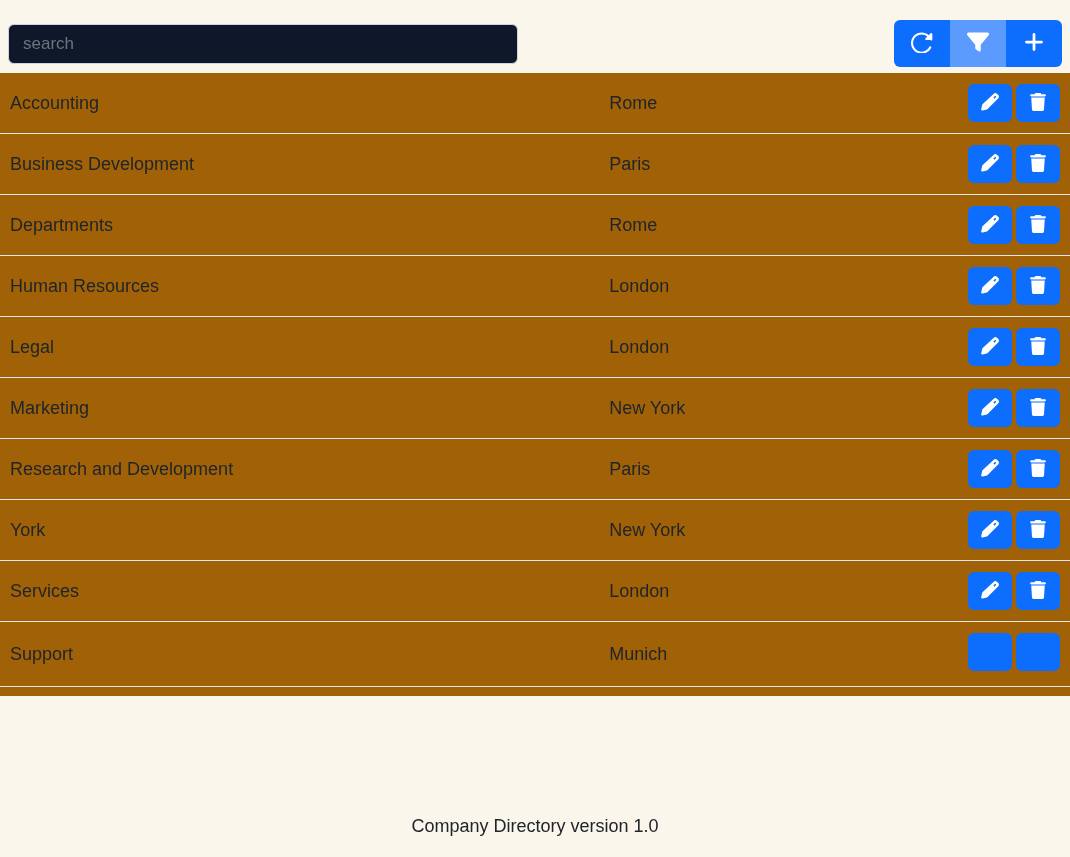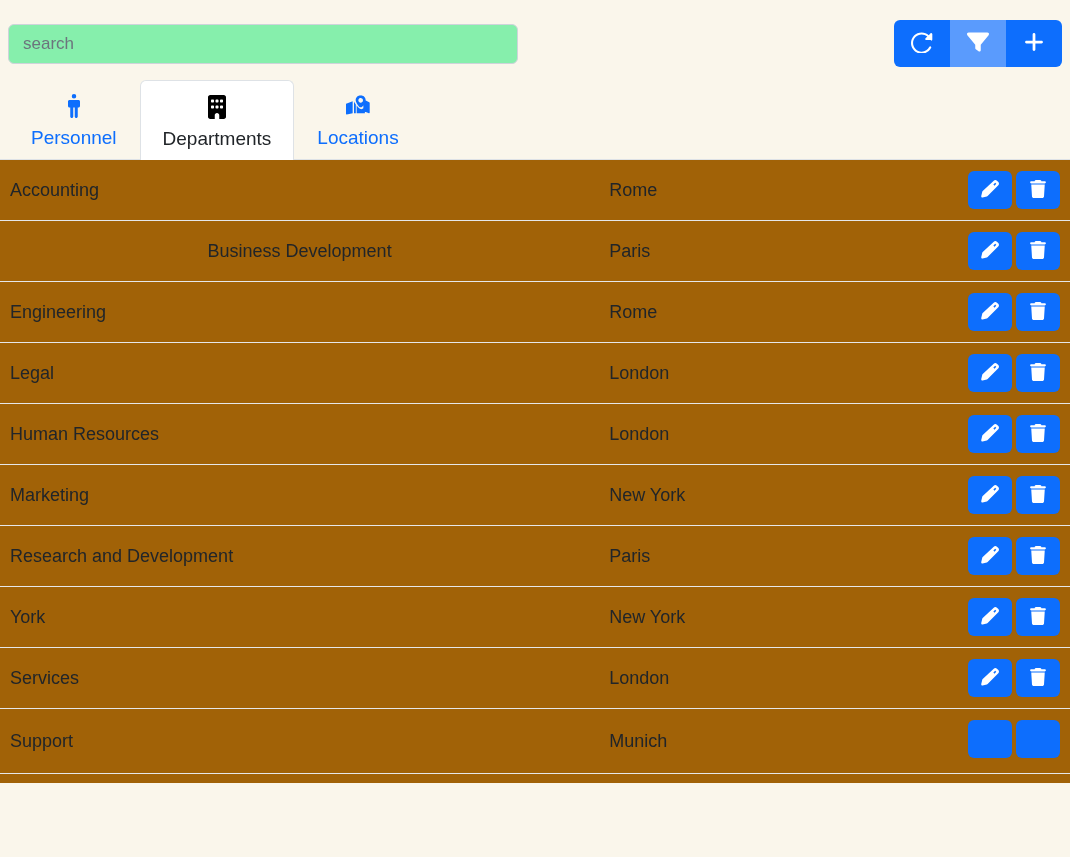--- a/index.html
+++ b/index.html
@@ -11,21 +11,21 @@
     height: 100%;
   }
   .wrapper { width: 1070px; height: 857px; position: relative; overflow: hidden; }
   .topbar {
     display: flex; justify-content: space-between; align-items: center;
     padding: 20px 8px 6px 8px;
   }
   .search-input {
     width: 510px; height: 40px;
     border: 1px solid #ced4da; border-radius: 6px;
-    background: #86efac;
+    background: #0f172a;
     padding: 0 14px;
     font-size: 17px;
     color: #6c757d;
   }
   .search-input::placeholder { color: #6c757d; opacity: 1; }
   .btn-group { display: flex; }
   .toolbar-btn {
     width: 56px; height: 47px;
     border: none; background: #0d6efd;
     display: flex; align-items: center; justify-content: center;
@@ -143,104 +143,78 @@
       <button class="toolbar-btn last">
         <span>
           <svg width="22" height="22">
               <use href="#sym-plus"></use>
             </svg>
         </span>
       </button>
     </div>
   </div>
 
-  <div class="tabs">
-    <div class="tab inactive">
-      <span>
-        <svg viewBox="0 0 320 512">
-            <use href="#sym-person"></use>
-          </svg>
-      </span>
-      <span>Personnel</span>
-    </div>
-    <div class="tab active">
-      <span>
-        <svg viewBox="0 0 384 512">
-            <use href="#sym-building"></use>
-          </svg>
-      </span>
-      <span>Departments</span>
-    </div>
-    <div class="tab inactive">
-      <span>
-        <svg viewBox="0 0 576 512">
-            <use href="#sym-map"></use>
-          </svg>
-      </span>
-      <span>Locations</span>
-    </div>
-  </div>
 
   <div class="list-container">
     <table class="list">
         <tbody id="rows">
           <tr class="row">
             <td style="width: 56%;">Accounting</td>
             <td>Rome</td>
             <td class="actioncell"><button class="act-btn">
                 <span><svg>
                     <use href="#sym-pencil"></use>
                   </svg></span>
               </button><button class="act-btn">
                 <span><svg>
                     <use href="#sym-trash"></use>
                   </svg></span>
               </button></td>
           </tr>
           <tr class="row">
-            <td style="width: 56%; text-align: center;">Business Development</td>
+            <td style="width: 56%;">Business Development</td>
             <td>Paris</td>
             <td class="actioncell"><button class="act-btn">
                 <span><svg>
                     <use href="#sym-pencil"></use>
                   </svg></span>
               </button><button class="act-btn">
                 <span><svg>
                     <use href="#sym-trash"></use>
                   </svg></span>
               </button></td>
           </tr>
           <tr class="row">
-            <td style="width: 56%;">Engineering</td>
+            <td style="width: 56%;">Departments</td>
             <td>Rome</td>
             <td class="actioncell"><button class="act-btn">
                 <span><svg>
                     <use href="#sym-pencil"></use>
                   </svg></span>
               </button><button class="act-btn">
                 <span><svg>
                     <use href="#sym-trash"></use>
                   </svg></span>
               </button></td>
           </tr>
           <tr class="row">
+            <td style="width: 56%;">Human Resources</td>
+            <td>London</td>
+            <td class="actioncell"><button class="act-btn">
+                <span><svg>
+                    <use href="#sym-pencil"></use>
+                  </svg></span>
+              </button><button class="act-btn">
+                <span><svg>
+                    <use href="#sym-trash"></use>
+                  </svg></span>
+              </button></td>
+          </tr>
+          <tr class="row">
             <td style="width: 56%;">Legal</td>
-            <td>London</td>
-            <td class="actioncell"><button class="act-btn">
-                <span><svg>
-                    <use href="#sym-pencil"></use>
-                  </svg></span>
-              </button><button class="act-btn">
-                <span><svg>
-                    <use href="#sym-trash"></use>
-                  </svg></span>
-              </button></td>
-          </tr>
-          <tr class="row">
-            <td style="width: 56%;">Human Resources</td>
             <td>London</td>
             <td class="actioncell"><button class="act-btn">
                 <span><svg>
                     <use href="#sym-pencil"></use>
                   </svg></span>
               </button><button class="act-btn">
                 <span><svg>
                     <use href="#sym-trash"></use>
                   </svg></span>
               </button></td>
@@ -299,14 +273,17 @@
           </tr>
           <tr class="row">
             <td style="width: 56%;">Support</td>
             <td>Munich</td>
             <td class="actioncell"><button class="act-btn"></button><button class="act-btn"></button></td>
           </tr>
         </tbody>
       </table>
   </div>
 
+  <div class="footer">
+    <span>Company Directory version 1.0</span>
+  </div>
 
 </div>
 
 </body></html>

